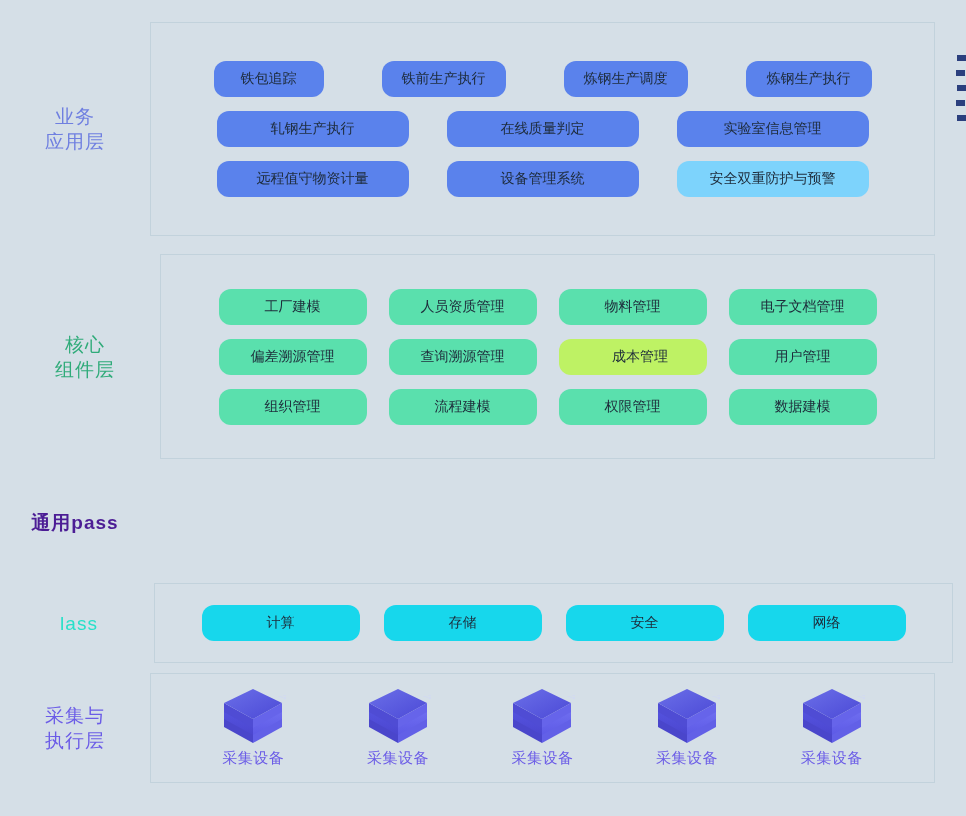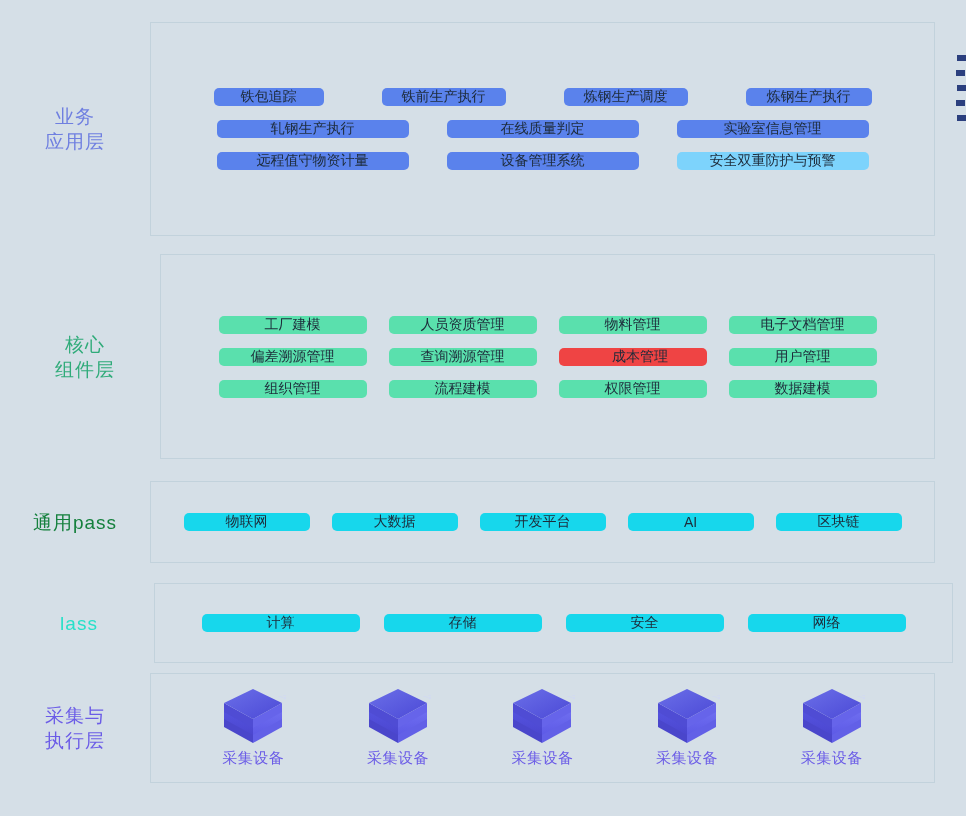--- a/index.html
+++ b/index.html
@@ -55,30 +55,30 @@
   .chip-row {
     display: flex;
     align-items: center;
     justify-content: center;
     margin: 0 0 14px 0;
   }
   .chip-row:last-child { margin-bottom: 0; }
 
   .chip {
     border: none;
-    border-radius: 5px;
+    border-radius: 12px;
     font-family: "Liberation Sans", "DejaVu Sans", sans-serif;
     font-size: 14px;
     color: #1d2b3a;
     text-align: center;
     display: flex;
     align-items: center;
     justify-content: center;
     box-sizing: border-box;
-    height: 18px;
+    height: 36px;
     cursor: pointer;
     white-space: nowrap;
     padding: 0 6px;
   }
 
   
   .layer-business {
     left: 0; top: 22px; width: 966px; height: 214px;
   }
   .layer-business .layer-panel { height: 214px; justify-content: center; }
@@ -196,42 +196,33 @@
         <div class="layer-panel" style="height: 205px; margin-right: 31px;">
           <div class="chip-row core-r1" style="gap: 22px;">
             <div class="chip chip-green" style="background: rgb(90, 224, 173); width: 148px; flex: 0 0 148px;">工厂建模</div>
             <div class="chip chip-green" style="background: rgb(90, 224, 173); width: 148px; flex: 0 0 148px;">人员资质管理</div>
             <div class="chip chip-green" style="background: rgb(90, 224, 173); width: 148px; flex: 0 0 148px;">物料管理</div>
             <div class="chip chip-green" style="background: rgb(90, 224, 173); width: 148px; flex: 0 0 148px;">电子文档管理</div>
           </div>
           <div class="chip-row core-r2" style="gap: 22px;">
             <div class="chip chip-green" style="background: rgb(90, 224, 173); width: 148px; flex: 0 0 148px;">偏差溯源管理</div>
             <div class="chip chip-green" style="background: rgb(90, 224, 173); width: 148px; flex: 0 0 148px;">查询溯源管理</div>
-            <div class="chip chip-green" style="background: #ef4444; width: 148px; flex: 0 0 148px; padding-left: 21px;">成本管理</div>
+            <div class="chip chip-green" style="background: #bef264; width: 148px; flex: 0 0 148px; padding-left: 21px;">成本管理</div>
             <div class="chip chip-green" style="background: rgb(90, 224, 173); width: 148px; flex: 0 0 148px;">用户管理</div>
           </div>
           <div class="chip-row core-r3" style="gap: 22px;">
             <div class="chip chip-green" style="background: rgb(90, 224, 173); width: 148px; flex: 0 0 148px;">组织管理</div>
             <div class="chip chip-green" style="background: rgb(90, 224, 173); width: 148px; flex: 0 0 148px;">流程建模</div>
             <div class="chip chip-green" style="background: rgb(90, 224, 173); width: 148px; flex: 0 0 148px;">权限管理</div>
             <div class="chip chip-green" style="background: rgb(90, 224, 173); width: 148px; flex: 0 0 148px;">数据建模</div>
           </div>
         </div>
       </div>
       <div class="layer layer-pass" style="top: 481px; height: 82px; left: 0px; width: 966px;">
-        <div class="layer-label" style="color: #15803d;">通用pass</div>
-        <div class="layer-panel" style="height: 82px; margin-right: 31px;">
-          <div class="chip-row pass-r1" style="gap: 22px;">
-            <div class="chip chip-cyan" style="background: rgb(23, 215, 236); width: 126px; flex: 0 0 126px;">物联网</div>
-            <div class="chip chip-cyan" style="background: rgb(23, 215, 236); width: 126px; flex: 0 0 126px;">大数据</div>
-            <div class="chip chip-cyan" style="background: rgb(23, 215, 236); width: 126px; flex: 0 0 126px;">开发平台</div>
-            <div class="chip chip-cyan" style="background: rgb(23, 215, 236); width: 126px; flex: 0 0 126px;">AI</div>
-            <div class="chip chip-cyan" style="background: rgb(23, 215, 236); width: 126px; flex: 0 0 126px;">区块链</div>
-          </div>
-        </div>
+        <div class="layer-label" style="color: #4c1d95; font-weight: bold;">通用pass</div>
       </div>
       <div class="layer layer-iass" style="top: 583px; height: 80px; left: 4px; width: 966px;">
         <div class="layer-label" style="color: rgb(39, 224, 201);">lass</div>
         <div class="layer-panel" style="height: 80px; margin-right: 17px;">
           <div class="chip-row iass-r1" style="gap: 24px;">
             <div class="chip chip-cyan" style="background: rgb(23, 215, 236); width: 158px; flex: 0 0 158px;">计算</div>
             <div class="chip chip-cyan" style="background: rgb(23, 215, 236); width: 158px; flex: 0 0 158px;">存储</div>
             <div class="chip chip-cyan" style="background: rgb(23, 215, 236); width: 158px; flex: 0 0 158px;">安全</div>
             <div class="chip chip-cyan" style="background: rgb(23, 215, 236); width: 158px; flex: 0 0 158px;">网络</div>
           </div>

